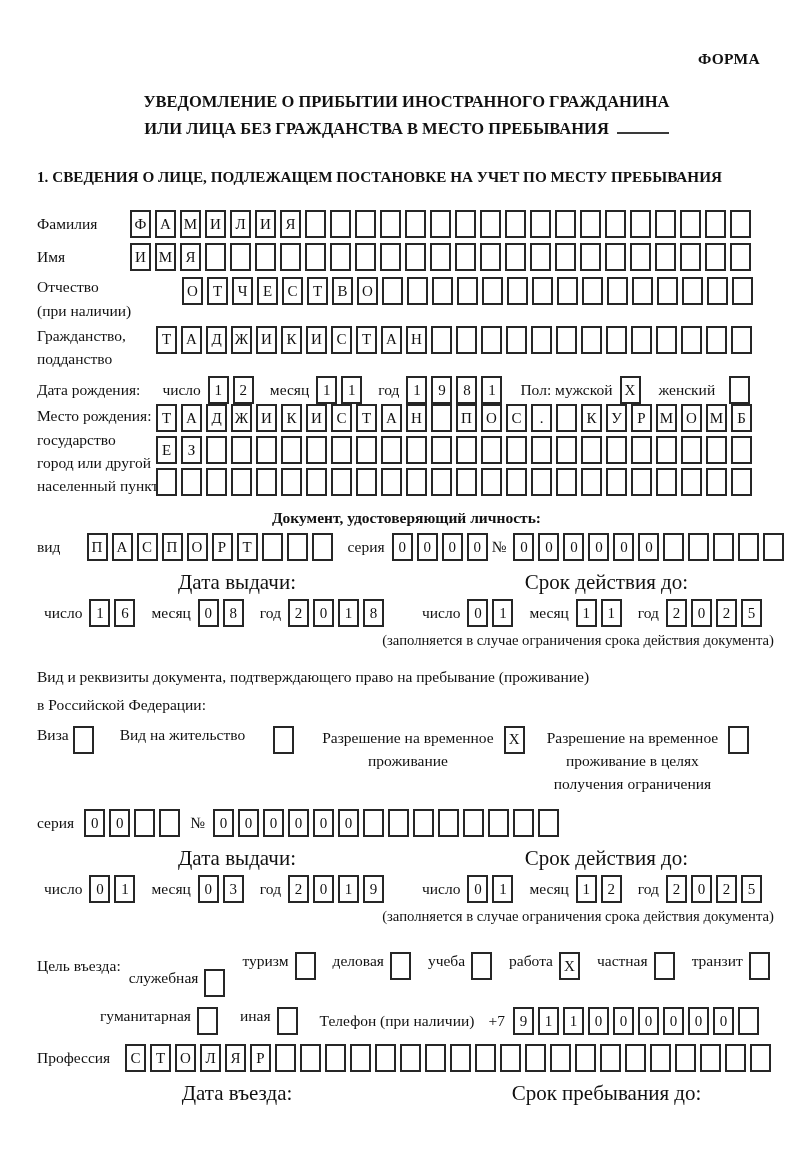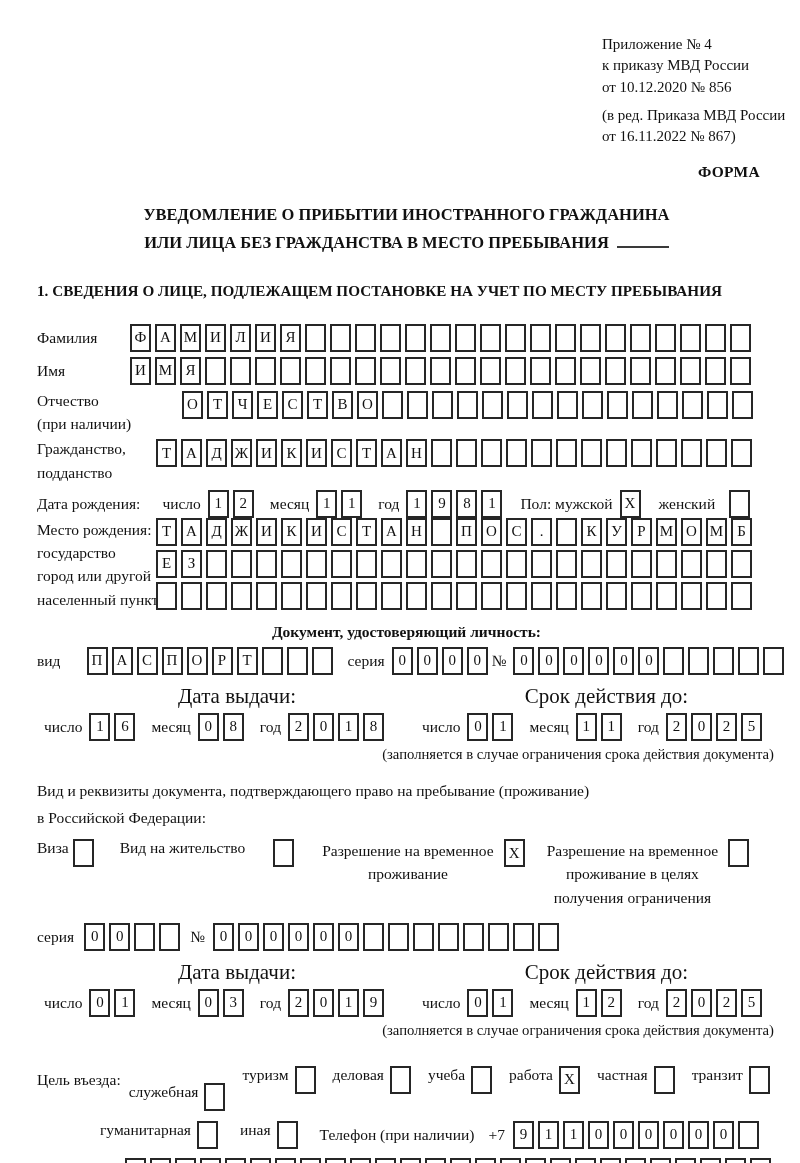--- a/index.html
+++ b/index.html
@@ -53,28 +53,20 @@
   .prow .opt .bx{margin-left:6px;}
 
   .center-b{text-align:center;font-weight:bold;margin-top:9px;font-size:15.5px;}
   .nw{white-space:nowrap;}
 </style>
 </head>
 <body>
 
 <div class="page">
 
-  <div class="hdr">
-    <div>Приложение № 4</div>
-    <div>к приказу МВД России</div>
-    <div>от 10.12.2020 № 856</div>
-    <div class="gap"></div>
-    <div>(в ред. Приказа МВД России</div>
-    <div>от 16.11.2022 № 867)</div>
-  </div>
   <div class="forma">ФОРМА</div>
 
   <div class="title">
     <div>УВЕДОМЛЕНИЕ О ПРИБЫТИИ ИНОСТРАННОГО ГРАЖДАНИНА</div>
     <div><span>ИЛИ ЛИЦА БЕЗ ГРАЖДАНСТВА В МЕСТО ПРЕБЫВАНИЯ</span><span class="blank"></span></div>
   </div>
 
   <div class="sec">1. СВЕДЕНИЯ О ЛИЦЕ, ПОДЛЕЖАЩЕМ ПОСТАНОВКЕ НА УЧЕТ ПО МЕСТУ ПРЕБЫВАНИЯ</div>
 
   <div class="frow" style="margin-top:24px;">

